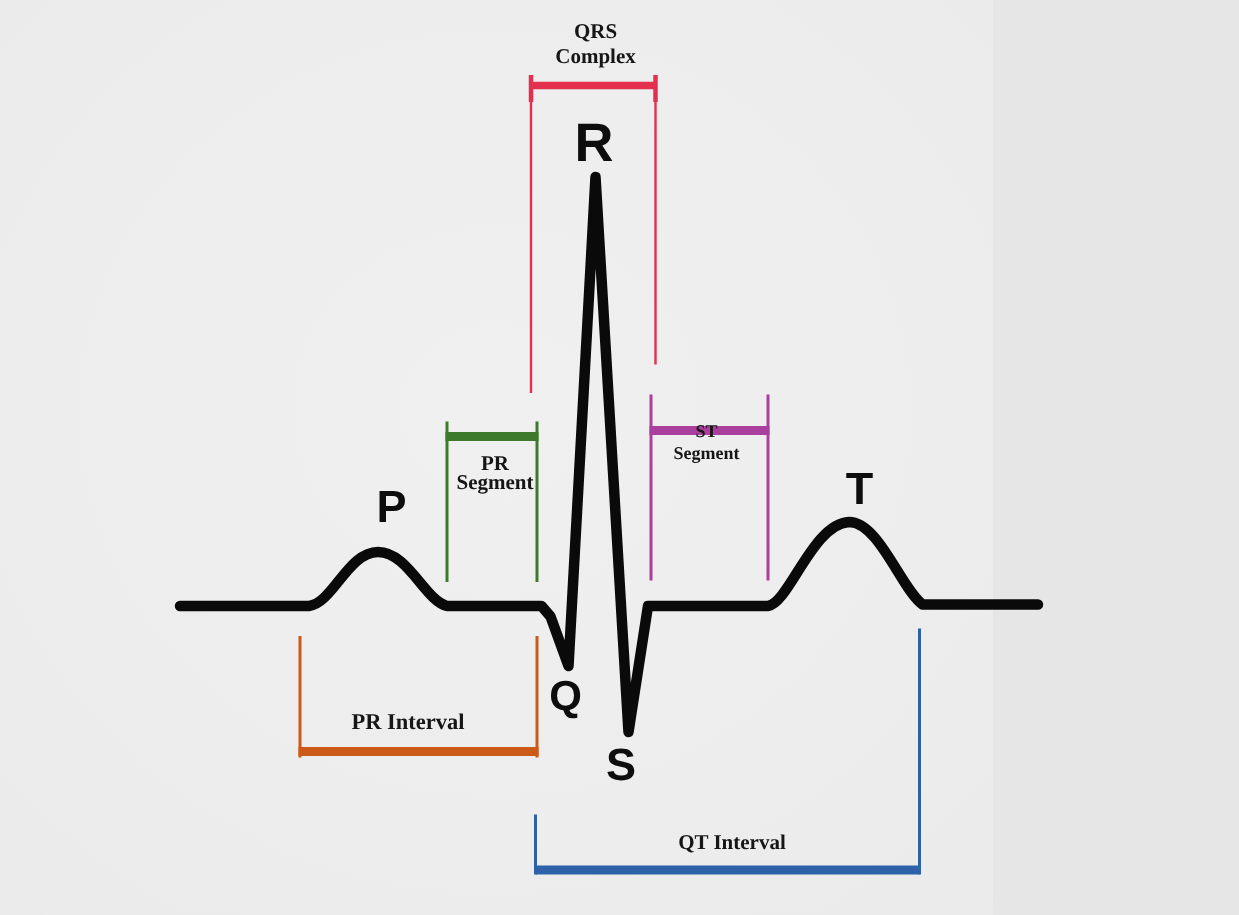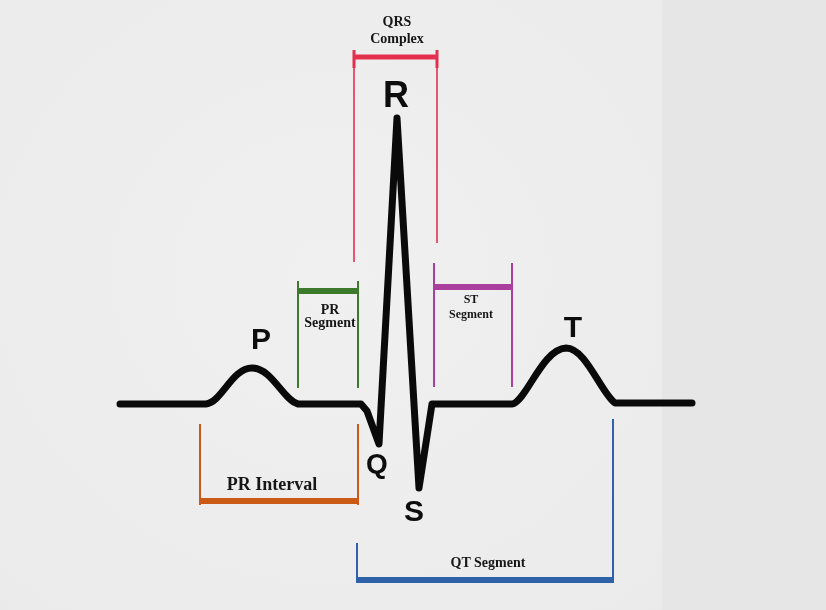--- a/index.html
+++ b/index.html
@@ -16,22 +16,22 @@
   .lbl {
     position: absolute; transform: translateX(-50%);
     text-align: center; color: #161616; font-weight: bold;
     white-space: pre-line;
   }
   .bracket-lbl { font-family: "Liberation Serif", serif; }
   .wave-letter { font-family: "Liberation Sans", sans-serif; color: #0d0d0d; }
 
   .qrs-complex-lbl { left: 397px; top: 13px;  font-size: 14px; line-height: 17px; }
   .pr-segment-lbl  { left: 330px; top: 303px; font-size: 14px; line-height: 13px; }
-  .st-segment-lbl  { left: 471px; top: 292px; font-size: 12px; line-height: 15px; }
-  .pr-interval-lbl { left: 272px; top: 474px; font-size: 18px; }
+  .st-segment-lbl  { left: 471px; top: 280px; font-size: 12px; line-height: 15px; }
+  .pr-interval-lbl { left: 272px; top: 474px; font-size: 15px; }
   .qt-interval-lbl { left: 488px; top: 555px; font-size: 14px; }
 
   .r-lbl { left: 396px; top: 74px;  font-size: 36px; }
   .p-lbl { left: 261px; top: 322px; font-size: 30px; }
   .t-lbl { left: 573px; top: 310px; font-size: 30px; }
   .q-lbl { left: 377px; top: 448px; font-size: 28px; }
   .s-lbl { left: 414px; top: 494px; font-size: 30px; }
 </style>
 </head>
 <body>
@@ -78,21 +78,21 @@
     <line x1="613" y1="419" x2="613" y2="583" stroke-width="2" stroke="#2d62a8"></line>
   </svg>
 
   <div class="lbl bracket-lbl qrs-complex-lbl">QRS
 Complex</div>
   <div class="lbl bracket-lbl pr-segment-lbl">PR
 Segment</div>
   <div class="lbl bracket-lbl st-segment-lbl">ST
 Segment</div>
   <div class="lbl bracket-lbl pr-interval-lbl">PR Interval</div>
-  <div class="lbl bracket-lbl qt-interval-lbl">QT Segment</div>
+  <div class="lbl bracket-lbl qt-interval-lbl">QT Interval</div>
 
   <div class="lbl wave-letter r-lbl">R</div>
   <div class="lbl wave-letter p-lbl">P</div>
   <div class="lbl wave-letter t-lbl">T</div>
   <div class="lbl wave-letter q-lbl">Q</div>
   <div class="lbl wave-letter s-lbl">S</div>
 
 </div>
 
 </body></html>

